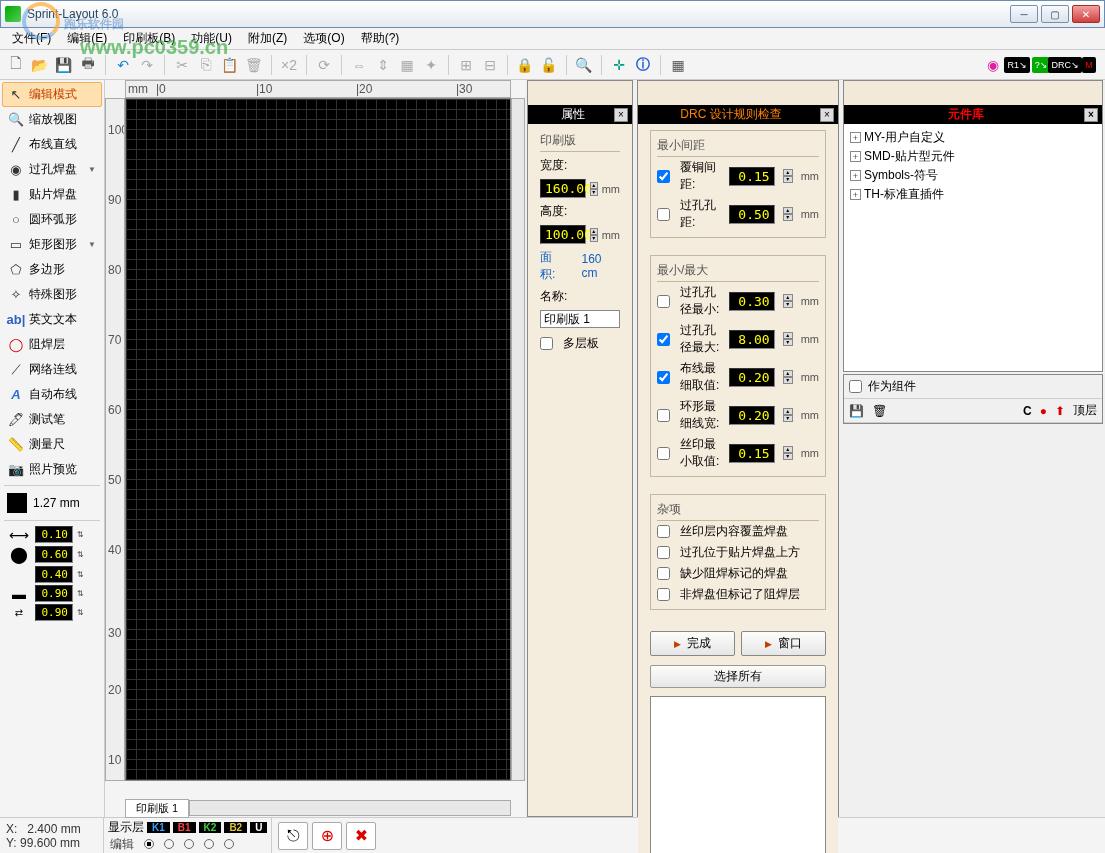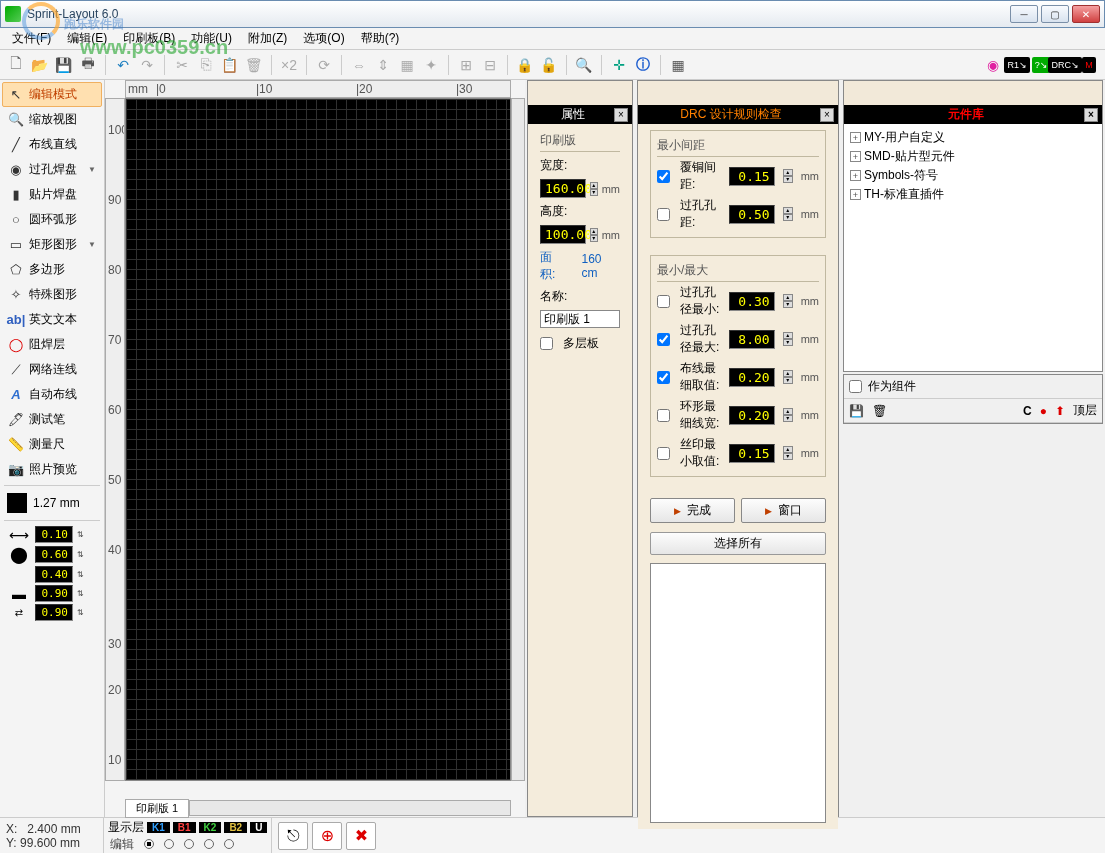--- a/index.html
+++ b/index.html
@@ -322,21 +322,21 @@
         <span style="left:330px">|30</span>
       </div>
       <div class="vruler">
         <span style="top:24px">100</span>
         <span style="top:94px">90</span>
         <span style="top:164px">80</span>
         <span style="top:234px">70</span>
         <span style="top:304px">60</span>
         <span style="top:374px">50</span>
         <span style="top:444px">40</span>
-        <span style="top:538px">30</span>
+        <span style="top:527px">30</span>
         <span style="top:584px">20</span>
         <span style="top:654px">10</span>
       </div>
       <div class="canvas">
           <div class="grid"></div>
         </div>
       <div class="vscroll"></div>
     </div>
     <div class="hscroll-row">
       <div class="tab-label">印刷版 1</div>
@@ -457,20 +457,39 @@
               </div>
             <div class="chkrow">
                 <input type="checkbox" style="">
                 <span class="lbl">丝印最小取值:</span>
                 <span class="numbox">0.15</span>
                 <div class="spinbtns">
                   <div>▴</div>
                   <div>▾</div>
                 </div>
                 <span class="unit">mm</span>
+              </div>
+          </div>
+          <div class="drc-box">
+            <div class="sec-title">杂项</div>
+            <div class="chkrow">
+                <input type="checkbox" style="">
+                <span>丝印层内容覆盖焊盘</span>
+              </div>
+            <div class="chkrow">
+                <input type="checkbox" style="">
+                <span>过孔位于贴片焊盘上方</span>
+              </div>
+            <div class="chkrow">
+                <input type="checkbox" style="">
+                <span>缺少阻焊标记的焊盘</span>
+              </div>
+            <div class="chkrow">
+                <input type="checkbox" style="">
+                <span>非焊盘但标记了阻焊层</span>
               </div>
           </div>
           <div class="btnrow">
             <div class="btn">
                 <span class="tri">▶</span>
                 <span>完成</span>
               </div>
             <div class="btn">
                 <span class="tri">▶</span>
                 <span>窗口</span>

